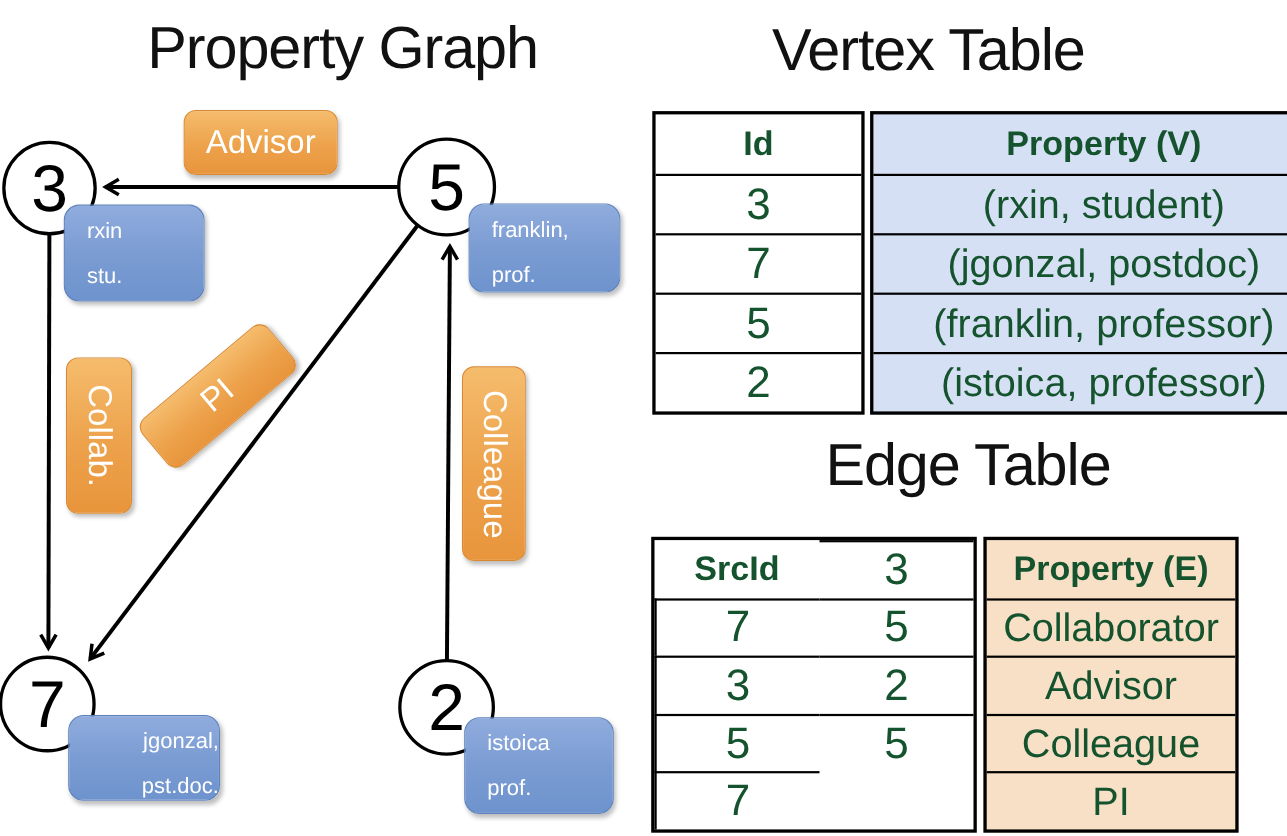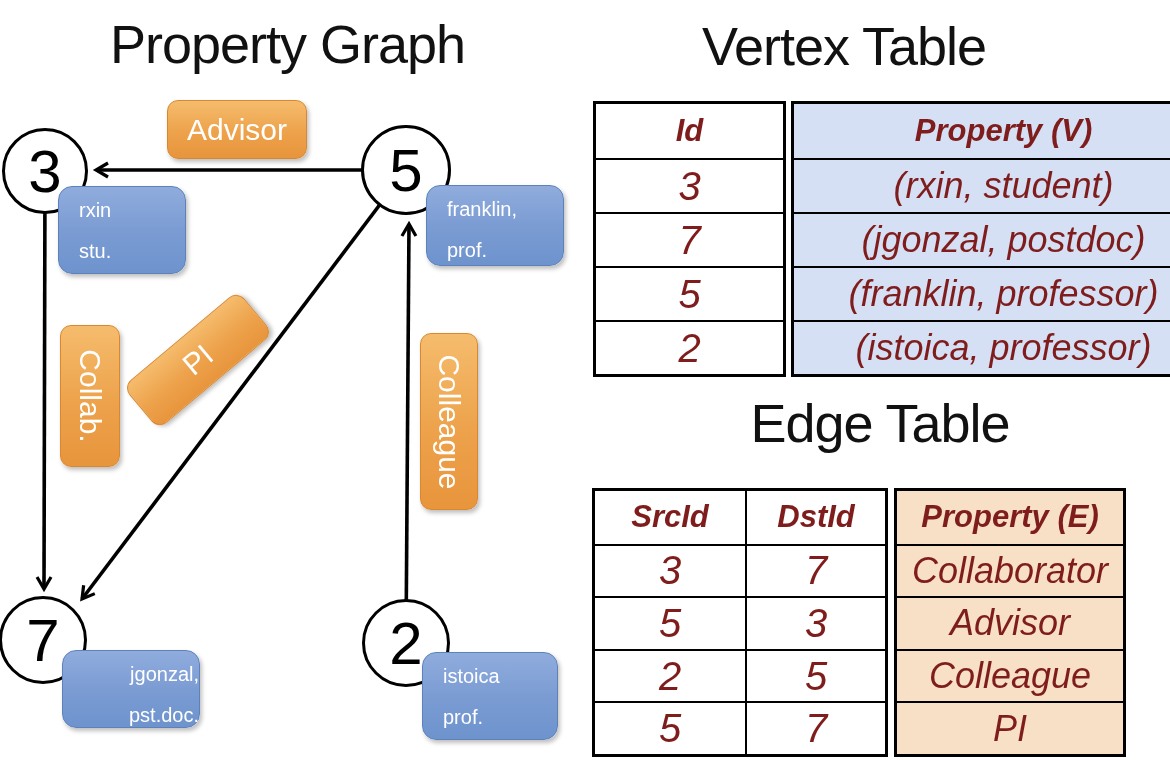--- a/index.html
+++ b/index.html
@@ -4,21 +4,21 @@
 <style>
   html,body{margin:0;padding:0;background:#fff;}
   #canvas{
     position:relative;width:1170px;height:760px;background:#fff;overflow:hidden;
     font-family:"Liberation Sans","DejaVu Sans",sans-serif;color:#111;
   }
   .title{
     position:absolute;text-align:center;font-size:54px;font-weight:300;
     letter-spacing:-1px;color:#111;line-height:60px;white-space:nowrap;
   }
-  #graph-title{left:0;top:14px;width:575px;}
+  #graph-title{left:0;top:14px;width:575px;padding-left:24px;}
   #vertex-title{left:559px;top:16px;width:570px;}
   #edge-title{left:595px;top:393px;width:570px;}
 
   
   #edge-svg{position:absolute;left:0;top:0;width:585px;height:760px;}
   .node{
     position:absolute;border:3.5px solid #000;border-radius:50%;background:#fff;
     display:flex;align-items:center;justify-content:center;
     font-size:60px;font-weight:300;color:#000;box-sizing:border-box;
   }
@@ -59,21 +59,21 @@
   .sub{
     border:3px solid #000;box-sizing:border-box;display:grid;background:#fff;
   }
   .sub-id{width:193px;grid-template-rows:repeat(5,54px);}
   .sub-vprop{width:425px;grid-template-rows:repeat(5,54px);background:#d6e0f4;}
   .sub-srcdst{width:296px;grid-template-columns:150px 1fr;grid-template-rows:repeat(5,52.6px);}
   .sub-eprop{width:232px;grid-template-rows:repeat(5,52.6px);background:#f7e0c5;}
   .cell{
     display:flex;align-items:center;justify-content:center;
     border-top:2px solid #000;box-sizing:border-box;
-    font-size:36px;font-weight:300;color:#7f1d1d;white-space:nowrap;font-style:italic;
+    font-size:36px;font-weight:300;color:#14532d;white-space:nowrap;
   }
   .cell.num{font-size:40px;}
   .cell.head{font-size:31px;font-weight:700;}
   .cell.r0{border-top:none;}
   .cell.c1{border-left:2px solid #000;}
 </style>
 </head>
 <body>
 
 <div id="canvas">
@@ -150,21 +150,20 @@
       <div class="cell">(rxin, student)</div>
       <div class="cell">(jgonzal, postdoc)</div>
       <div class="cell">(franklin, professor)</div>
       <div class="cell">(istoica, professor)</div>
     </div>
   </div>
 
   <div class="table-wrap" id="edge-table">
     <div class="sub sub-srcdst">
       <div class="cell head r0">SrcId</div>
-      <div class="cell head r0 c1">DstId</div>
       <div class="cell num">3</div>
       <div class="cell num c1">7</div>
       <div class="cell num">5</div>
       <div class="cell num c1">3</div>
       <div class="cell num">2</div>
       <div class="cell num c1">5</div>
       <div class="cell num">5</div>
       <div class="cell num c1">7</div>
     </div>
     <div class="sub sub-eprop">

